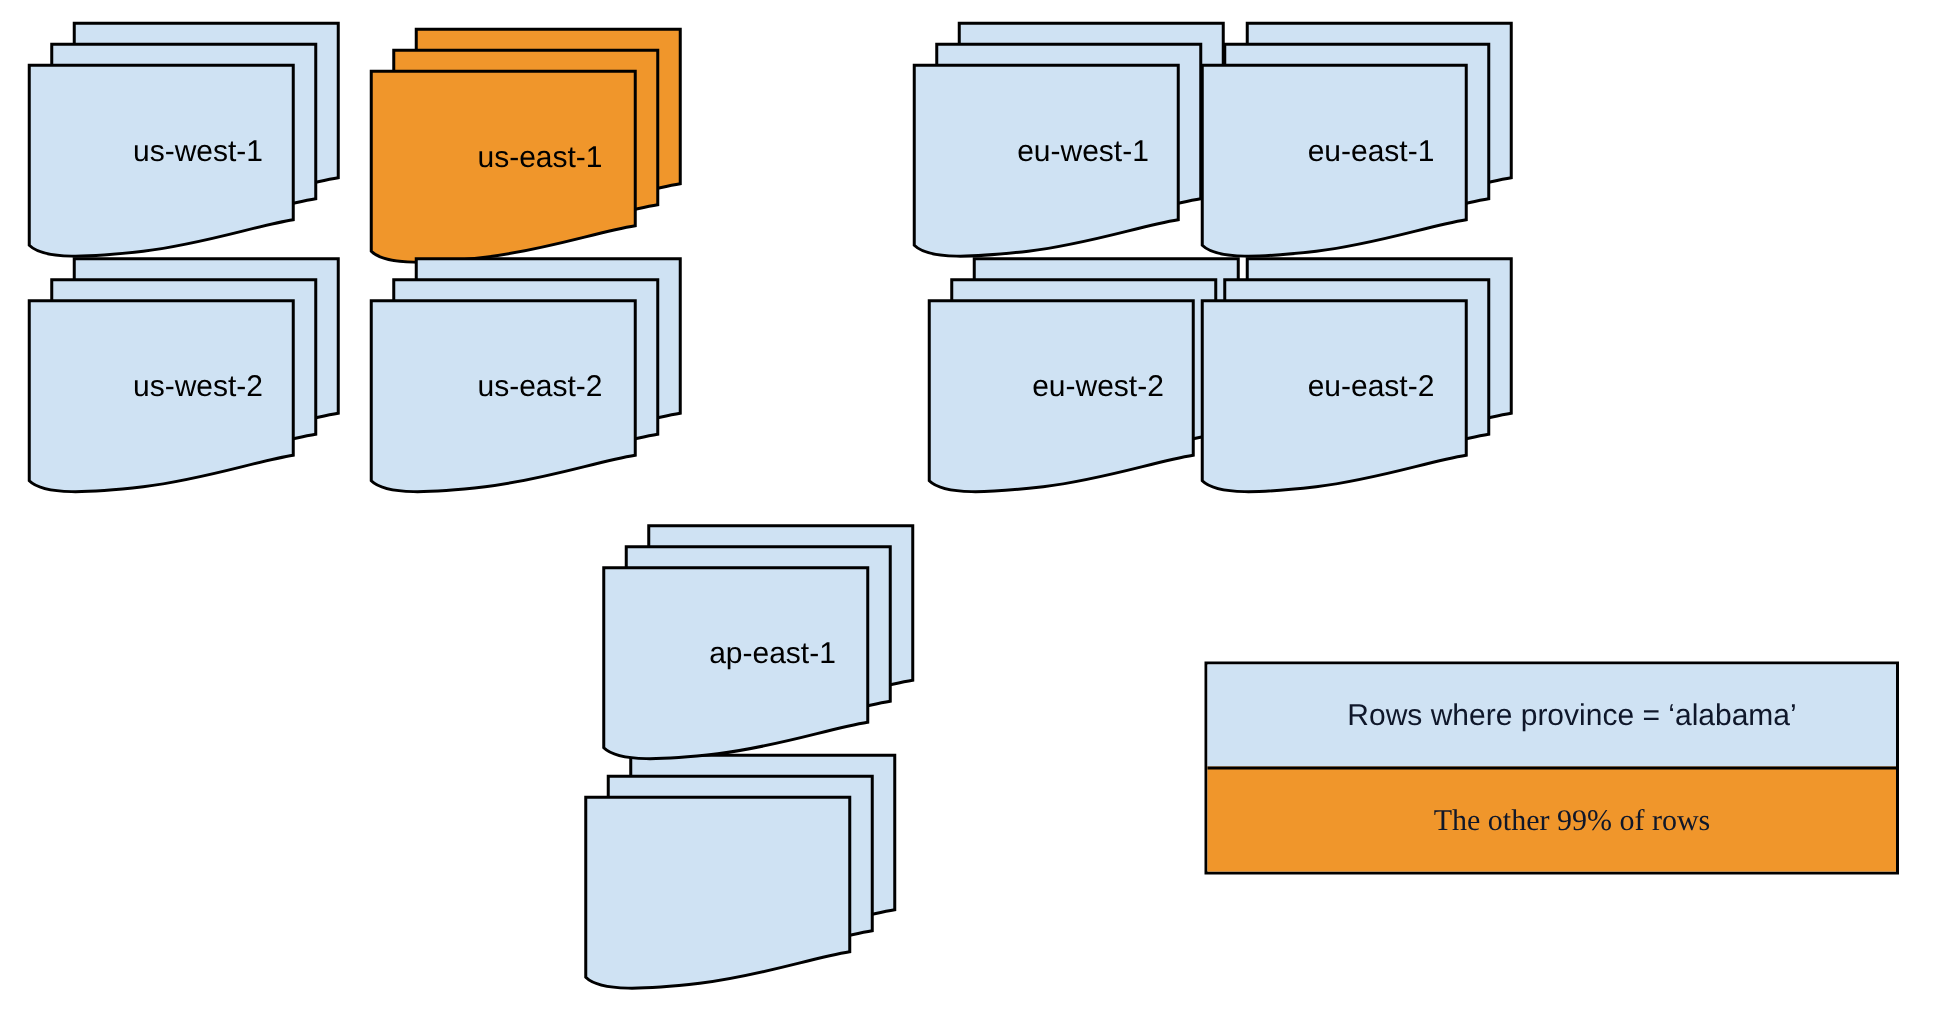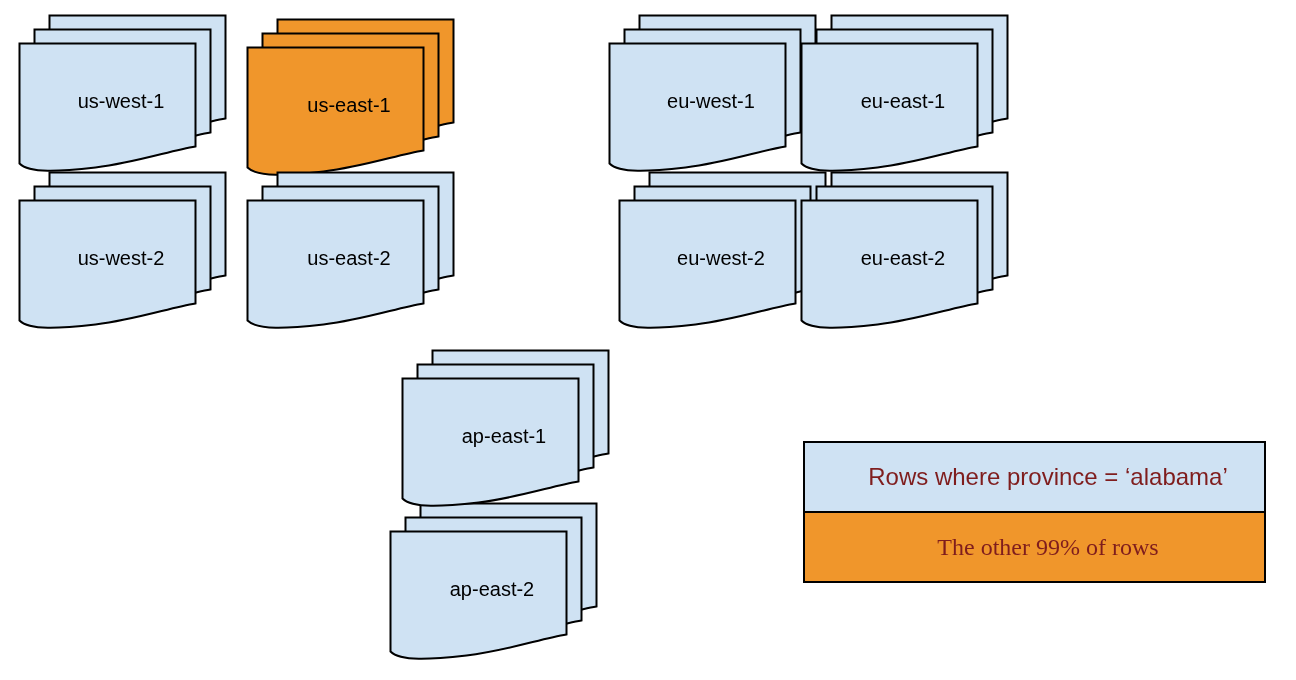--- a/index.html
+++ b/index.html
@@ -35,20 +35,21 @@
     top: 28px;
     width: 206px;
     height: 118px;
     display: flex;
     align-items: center;
     justify-content: center;
     font-size: 20px;
     color: #000000;
     pointer-events: none;
     white-space: nowrap;
+    padding-left: 11px;
   }
   
   .s-us-west-1 { left: 18px;  top: 14px;  }
   .s-us-east-1 { left: 246px; top: 18px;  }
   .s-eu-west-1 { left: 608px; top: 14px;  }
   .s-eu-east-1 { left: 800px; top: 14px;  }
   .s-us-west-2 { left: 18px;  top: 171px; }
   .s-us-east-2 { left: 246px; top: 171px; }
   .s-eu-west-2 { left: 574px; top: 171px; margin-left: 44px; }
   .s-eu-east-2 { left: 800px; top: 171px; }
@@ -65,22 +66,22 @@
     box-sizing: border-box;
     display: flex;
     flex-direction: column;
     z-index: 3;
   }
   .legend-row {
     flex: 1;
     display: flex;
     align-items: center;
     justify-content: center;
-    font-size: 24px;
-    color: #7f1d1d;
+    font-size: 20px;
+    color: #0f172a;
     padding-left: 27px;
   }
   .legend-row + .legend-row {
     border-top: 2px solid var(--outline, #000000);
   }
   .legend-row.row-blue   { background: var(--region-fill, #cfe2f3); }
   .legend-row.row-orange { background: var(--highlight-fill, #f0962b); font-family: Liberation Serif, serif; }
 </style>
 </head>
 <body>
@@ -173,21 +174,20 @@
     </svg>
     <div class="stack-label">ap-east-1</div>
   </div>
 
   <div class="stack s-ap-east-2">
     <svg viewBox="-1.5 -1.5 210 156" width="210" height="156">
       <use href="#docpath" class="doc" transform="translate(30,0)"></use>
       <use href="#docpath" class="doc" transform="translate(15,14)"></use>
       <use href="#docpath" class="doc" transform="translate(0,28)"></use>
     </svg>
-    <div class="stack-label">ap-east-2</div>
   </div>
 
   <div class="legend">
     <div class="legend-row row-blue">
       <span>Rows where province = ‘alabama’</span>
     </div>
     <div class="legend-row row-orange">
       <span>The other 99% of rows</span>
     </div>
   </div>

